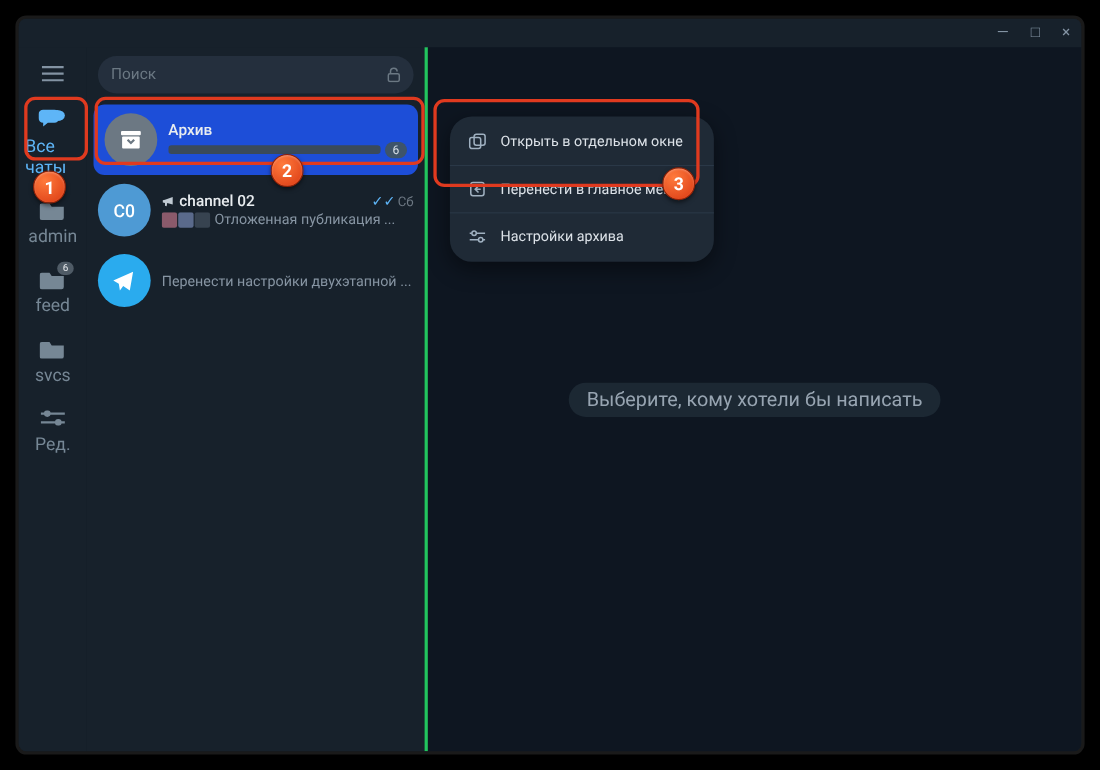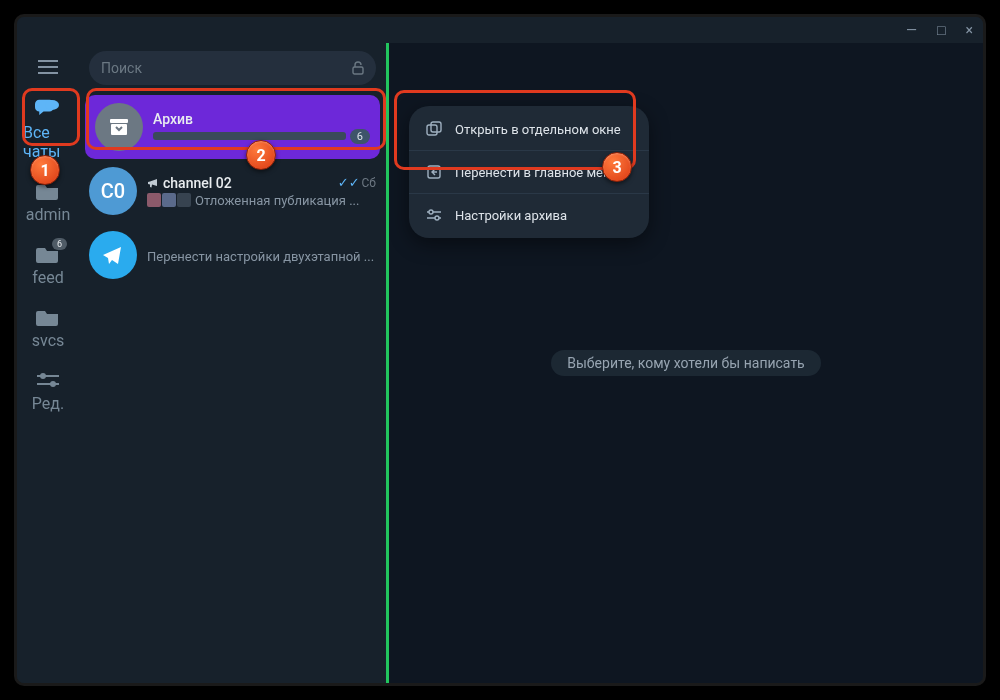--- a/index.html
+++ b/index.html
@@ -16,39 +16,39 @@
   .folder-icon { width: 28px; height: 24px; display: flex; align-items: center; justify-content: center; }
   .folder-label { font-size: 16px; color: #768795; }
   .folder.active .folder-label { color: #5eb5f7; }
   .folder .badge { position: absolute; top: 2px; right: 8px; background: #4f5b66; color: #e6e9ec; font-size: 9px; padding: 1px 5px; border-radius: 8px; }
 
   .chatcol { width: 310px; background: #17212b; border-right: 3px solid #22c55e; display: flex; flex-direction: column; }
   .searchwrap { padding: 8px 10px 10px; }
   .search { background: #242f3d; border-radius: 18px; height: 34px; display: flex; align-items: center; padding: 0 12px; color: #6b7883; font-size: 14px; justify-content: space-between; }
   .chatlist { flex: 1; }
   .chat { display: flex; align-items: center; height: 64px; padding: 0 10px; gap: 10px; position: relative; }
-  .chat.archive { background: #6d28d9; border-radius: 10px; margin: 0 6px; }
-  .avatar { width: 48px; height: 48px; border-radius: 50%; flex-shrink: 0; display: flex; align-items: center; justify-content: center; color: #fff; font-size: 20px; font-weight: 500; }
+  .chat.archive { background: #1d4ed8; border-radius: 10px; margin: 0 6px; }
+  .avatar { width: 48px; height: 48px; border-radius: 50%; flex-shrink: 0; display: flex; align-items: center; justify-content: center; color: #fff; font-size: 16px; font-weight: 500; }
   .av-archive { background: #6c7883; }
   .av-c0 { background: #4e9ad4; }
   .av-tg { background: #2aabee; }
   .chat-body { flex: 1; min-width: 0; }
   .chat-top { display: flex; justify-content: space-between; align-items: center; }
   .chat-name { color: #e8ecef; font-size: 14px; font-weight: 500; display: flex; align-items: center; gap: 4px; }
   .chat-time { color: #6d7883; font-size: 12px; display: flex; align-items: center; gap: 2px; }
   .chat-sub { color: #8795a3; font-size: 13px; white-space: nowrap; overflow: hidden; text-overflow: ellipsis; display: flex; align-items: center; gap: 4px; margin-top: 2px; }
   .archive-bar { background: #3a4a5a; height: 8px; flex: 1; border-radius: 3px; }
   .pill { background: #3e546a; color: #d9e1e8; font-size: 11px; padding: 1px 7px; border-radius: 10px; margin-left: auto; }
   .thumbs { display: flex; gap: 1px; }
   .thumb { width: 14px; height: 14px; border-radius: 2px; }
   .checks { color: #5eb5f7; font-size: 13px; }
   .verified { color: #2aabee; font-size: 12px; }
 
   .main { flex: 1; background: #0e1621; display: flex; align-items: center; justify-content: center; }
-  .placeholder { background: #1c2833; color: #97a4b1; font-size: 14px; padding: 5px 16px; border-radius: 18px; }
+  .placeholder { background: #1c2833; color: #97a4b1; font-size: 18px; padding: 5px 16px; border-radius: 18px; }
 
   .ctx { position: absolute; top: 50px; left: 392px; width: 240px; background: #1f2a36; border-radius: 20px; padding: 6px 0; box-shadow: 0 6px 20px rgba(0,0,0,.45); z-index: 20; margin-top: 39px; }
   .ctx-item { display: flex; align-items: center; gap: 12px; padding: 8px 16px; color: #dde3e9; font-size: 13px; cursor: pointer; }
   .ctx-icon { width: 18px; height: 18px; display: flex; align-items: center; justify-content: center; color: #9fb0c0; }
   .ctx-sep { height: 1px; background: #2a3847; margin: 4px 0; }
 
   .hl { position: absolute; border: 3px solid #e03a1f; border-radius: 10px; z-index: 30; pointer-events: none; }
   .hl1 { top: 88px; left: 22px; width: 58px; height: 58px; }
   .hl2 { top: 88px; left: 86px; width: 300px; height: 62px; }
   .hl3 { top: 90px; left: 394px; width: 242px; height: 80px; }

